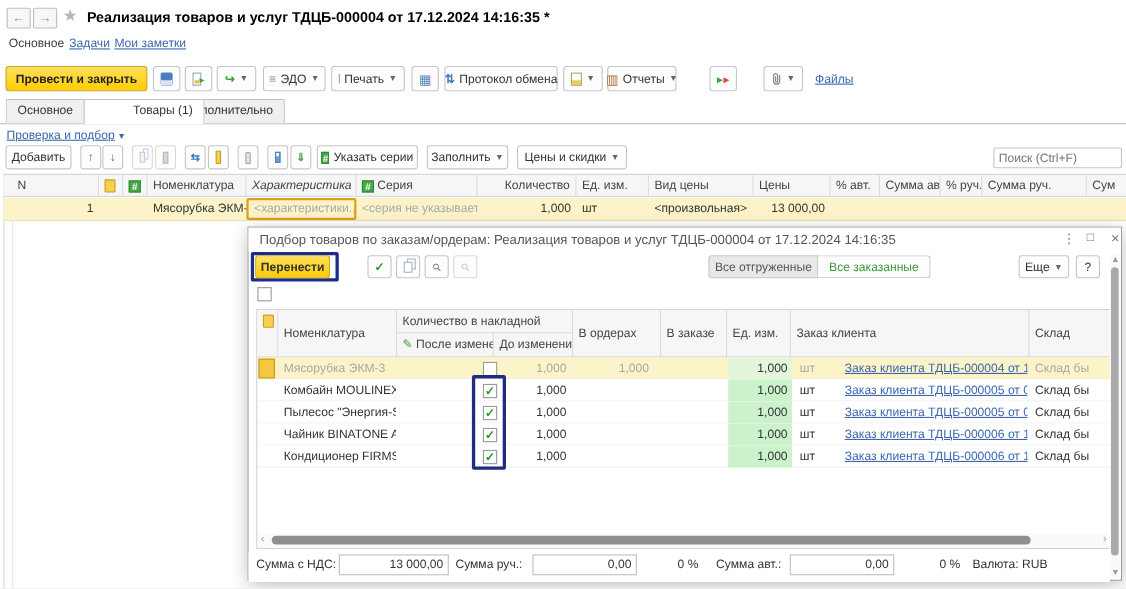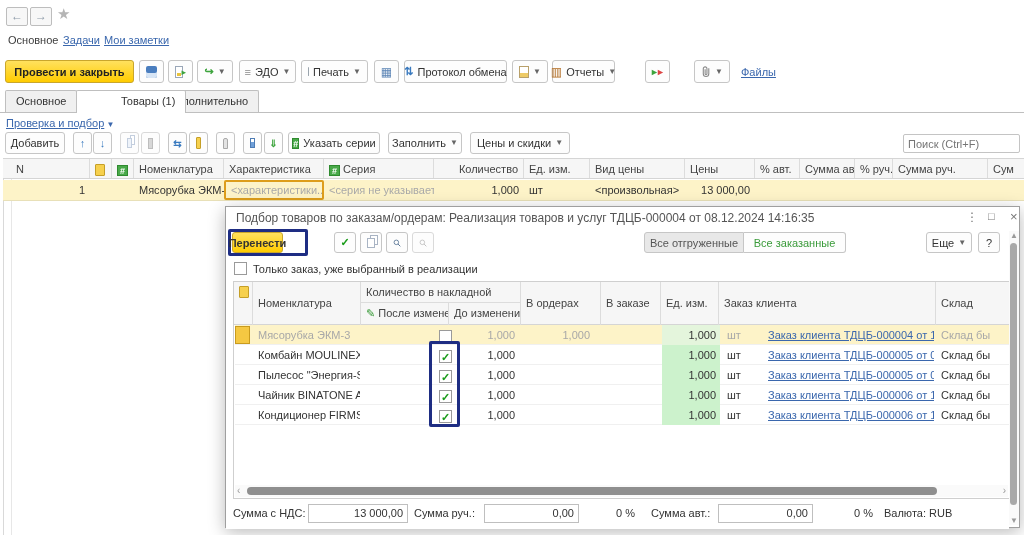--- a/index.html
+++ b/index.html
@@ -75,20 +75,21 @@
   .vline { position:absolute; width:1px; background:#d9d9d9; }
 </style>
 </head>
 <body>
 
 <div id="app">
 
   <div class="navbtn" style="left:6px;top:7px;"><span>←</span></div>
   <div class="navbtn" style="left:30px;top:7px;"><span>→</span></div>
   <div class="abs" style="left:57px;top:5px;font-size:15px;color:#b5b5b5;">★</div>
+  <div class="abs" style="left:79px;top:8px;font-size:13px;font-weight:bold;color:#000;">Реализация товаров и услуг ТДЦБ-000004 от 17.12.2024 14:16:35 *</div>
 
   <div class="abs" style="left:8px;top:34px;color:#3c3c3c;">Основное</div>
   <div class="abs link" style="left:63px;top:34px;">Задачи</div>
   <div class="abs link" style="left:104px;top:34px;">Мои заметки</div>
 
   <div class="btn yellow" style="left:5px;top:60px;width:129px;">Провести и закрыть</div>
 
   <div class="btn ibtn" style="left:139px;top:60px;">
       <span class="mini" style="width:12px;height:12px;background:#4a7ebf;border-radius:2px;box-shadow:inset 0 -5px 0 #d7e5f5;"></span>
     </div>
@@ -189,21 +190,21 @@
   <input class="abs" style="left: 903px; top: 134px; width: 117px; height: 19px; border: 1px solid rgb(196, 196, 196); border-radius: 2px; padding: 0px 4px; font: 11px &quot;Liberation Sans&quot;, sans-serif; color: rgb(119, 119, 119);" placeholder="Поиск (Ctrl+F)">
 
   <div class="vline" style="left:3px;top:158px;height:377px;"></div>
   <div class="vline" style="left:11px;top:158px;height:377px;background:#e7e7e7;"></div>
 
   <div class="abs" style="left:3px;top:158px;width:1021px;height:21px;background:#f6f6f6;border-top:1px solid #d5d5d5;border-bottom:1px solid #d5d5d5;">
     <div class="hcell" style="left:8px;width:79px;">N</div>
     <div class="hcell" style="left:87px;width:22px;"><span class="mini icon-page"></span></div>
     <div class="hcell" style="left:109px;width:22px;"><span class="mini icon-grid">#</span></div>
     <div class="hcell" style="left:131px;width:90px;">Номенклатура</div>
-    <div class="hcell" style="left:221px;width:100px;">Характеристика</div>
+    <div class="hcell" style="left:221px;width:100px;font-style:italic;">Характеристика</div>
     <div class="hcell" style="left:321px;width:110px;"><span class="mini icon-grid">#</span> <span>Серия</span></div>
     <div class="hcell num" style="left:431px;width:90px;">Количество</div>
     <div class="hcell" style="left:521px;width:66px;">Ед. изм.</div>
     <div class="hcell" style="left:587px;width:95px;">Вид цены</div>
     <div class="hcell" style="left:682px;width:70px;">Цены</div>
     <div class="hcell" style="left:752px;width:45px;">% авт.</div>
     <div class="hcell" style="left:797px;width:55px;">Сумма авт.</div>
     <div class="hcell" style="left:852px;width:38px;">% руч.</div>
     <div class="hcell" style="left:890px;width:95px;">Сумма руч.</div>
     <div class="hcell" style="left:985px;width:39px;border-right:none;">Сум</div>
@@ -216,28 +217,28 @@
     <div class="rcell ph" style="left:321px;width:110px;">&lt;серия не указывает...</div>
     <div class="rcell num" style="left:431px;width:90px;">1,000</div>
     <div class="rcell" style="left:521px;width:66px;">шт</div>
     <div class="rcell" style="left:587px;width:95px;">&lt;произвольная&gt;</div>
     <div class="rcell num" style="left:682px;width:70px;">13 000,00</div>
   </div>
 
   <div id="modal">
 
     <div class="abs" style="left:0;top:0;width:100%;height:22px;background:#fff;">
-      <div class="abs" style="left:10px;top:4px;font-size:12px;color:#555;white-space:nowrap;">Подбор товаров по заказам/ордерам: Реализация товаров и услуг ТДЦБ-000004 от 08.12.2024 14:16:35</div>
+      <div class="abs" style="left:10px;top:4px;font-size:12px;color:#555;white-space:nowrap;">Подбор товаров по заказам/ордерам: Реализация товаров и услуг ТДЦБ-000004 от 17.12.2024 14:16:35</div>
       <div class="abs" style="left:740px;top:3px;color:#777;font-size:12px;">⋮</div>
       <div class="abs" style="left:762px;top:3px;color:#777;font-size:11px;">□</div>
       <div class="abs" style="left:784px;top:2px;color:#777;font-size:13px;">×</div>
     </div>
 
     <div class="anno" style="left:2px;top:22px;width:80px;height:27px;border-radius:2px;"></div>
-    <div class="mbtn" style="left:6px;top:25px;width:51px;background:linear-gradient(#ffe15e,#fc0);border-color:#c9a62c;font-weight:bold;">Перенести</div>
+    <div class="mbtn" style="left:6px;top:25px;width:68px;background:linear-gradient(#ffe15e,#fc0);border-color:#c9a62c;font-weight:bold;">Перенести</div>
     <div class="mbtn m-ic" style="left:108px;top:25px;">
         <span style="color:#1a9c1a;font-weight:bold;">✓</span>
       </div>
     <div class="mbtn m-ic" style="left:134px;top:25px;">
         <span class="mini" style="width:9px;height:10px;border:1px solid #a9b4c4;background:#fff;box-shadow:3px -3px 0 -1px #fff,3px -3px 0 0 #a9b4c4;"></span>
       </div>
     <div class="mbtn m-ic" style="left:160px;top:25px;">
         <svg width="12" height="12" viewBox="0 0 12 12">
           <circle cx="5" cy="5" r="3.4" fill="none" stroke="#5b7797" stroke-width="1.3"></circle>
           <line x1="7.6" y1="7.6" x2="11" y2="11" stroke="#5b7797" stroke-width="1.5"></line>
@@ -253,21 +254,20 @@
     <div class="mbtn" style="left:418px;top:25px;width:100px;background:#e8e8e8;color:#555;border-radius:3px 0 0 3px;">Все отгруженные</div>
     <div class="mbtn" style="left:518px;top:25px;width:102px;color:#3a9b3a;border-radius:0 3px 3px 0;border-left:none;">Все заказанные</div>
 
     <div class="mbtn" style="left:700px;top:25px;width:46px;">
         <span>Еще</span>
         <span class="caret">▼</span>
       </div>
     <div class="mbtn" style="left:752px;top:25px;width:22px;">?</div>
 
     <div class="abs" style="left:8px;top:54px;"><span class="cb"></span></div>
-    <div class="abs" style="left:27px;top:56px;color:#333;">Только заказ, уже выбранный в реализации</div>
 
     <div class="abs" style="left:7px;top:74px;width:777px;height:218px;border:1px solid #cfcfcf;background:#fff;">
 
       <div class="abs" style="left:0;top:0;width:775px;height:43px;background:#f6f6f6;border-bottom:1px solid #d5d5d5;">
         <div class="mh" style="left:0;top:0;width:19px;height:43px;"><span class="mini icon-page" style="margin-top:4px;"></span></div>
         <div class="mh" style="left:19px;top:0;width:108px;height:43px;line-height:42px;">Номенклатура</div>
         <div class="mh" style="left:127px;top:0;width:160px;height:21px;line-height:20px;border-bottom:1px solid #dcdcdc;">Количество в накладной</div>
         <div class="mh" style="left:127px;top:21px;width:88px;height:22px;line-height:21px;"><span style="color:#3a9b3a;">✎</span> <span>После изменения</span></div>
         <div class="mh" style="left:215px;top:21px;width:72px;height:22px;line-height:21px;">До изменения</div>
         <div class="mh" style="left:367px;top:0;width:60px;height:43px;line-height:42px;">В заказе</div>

